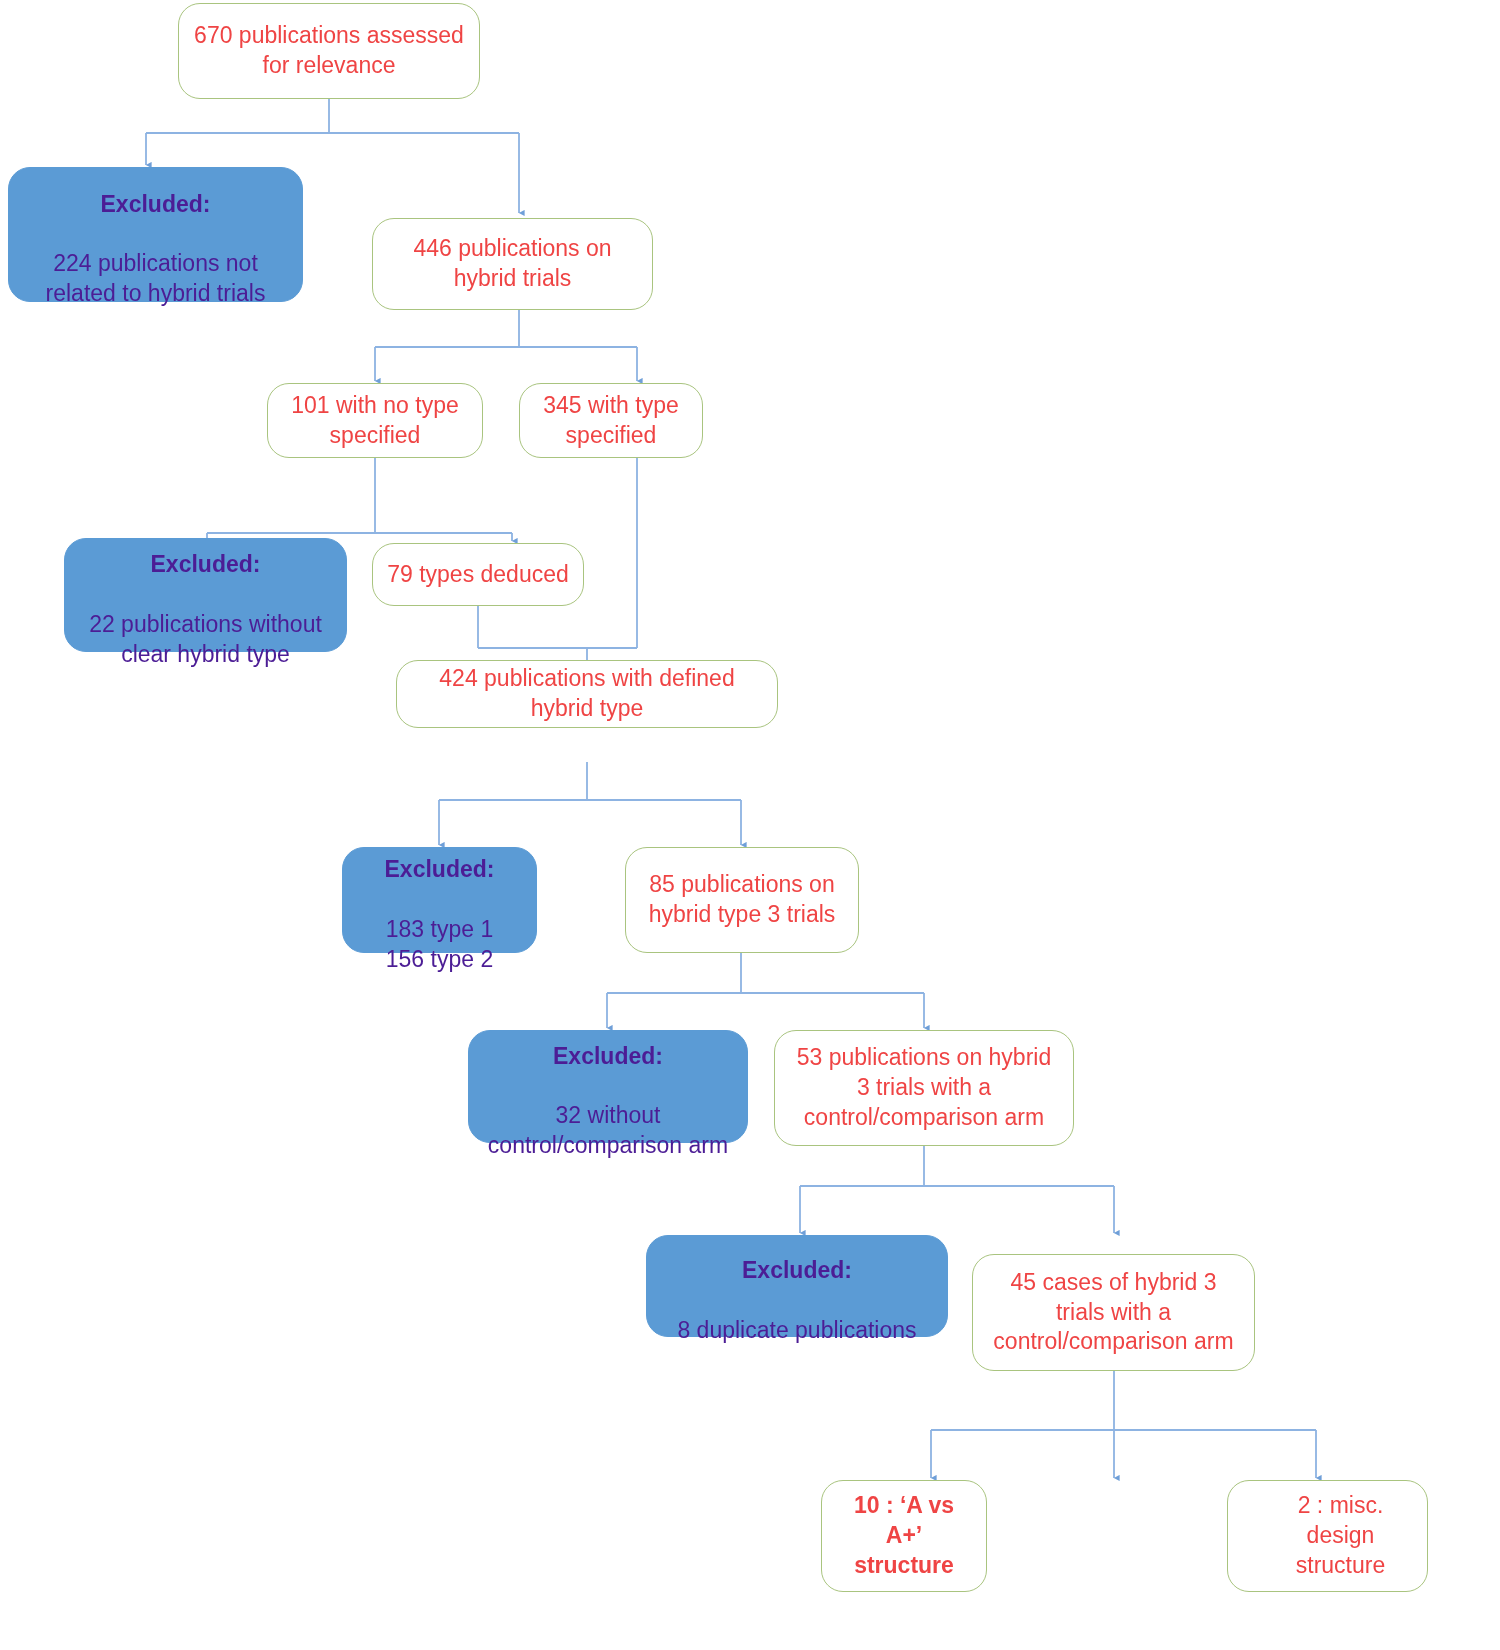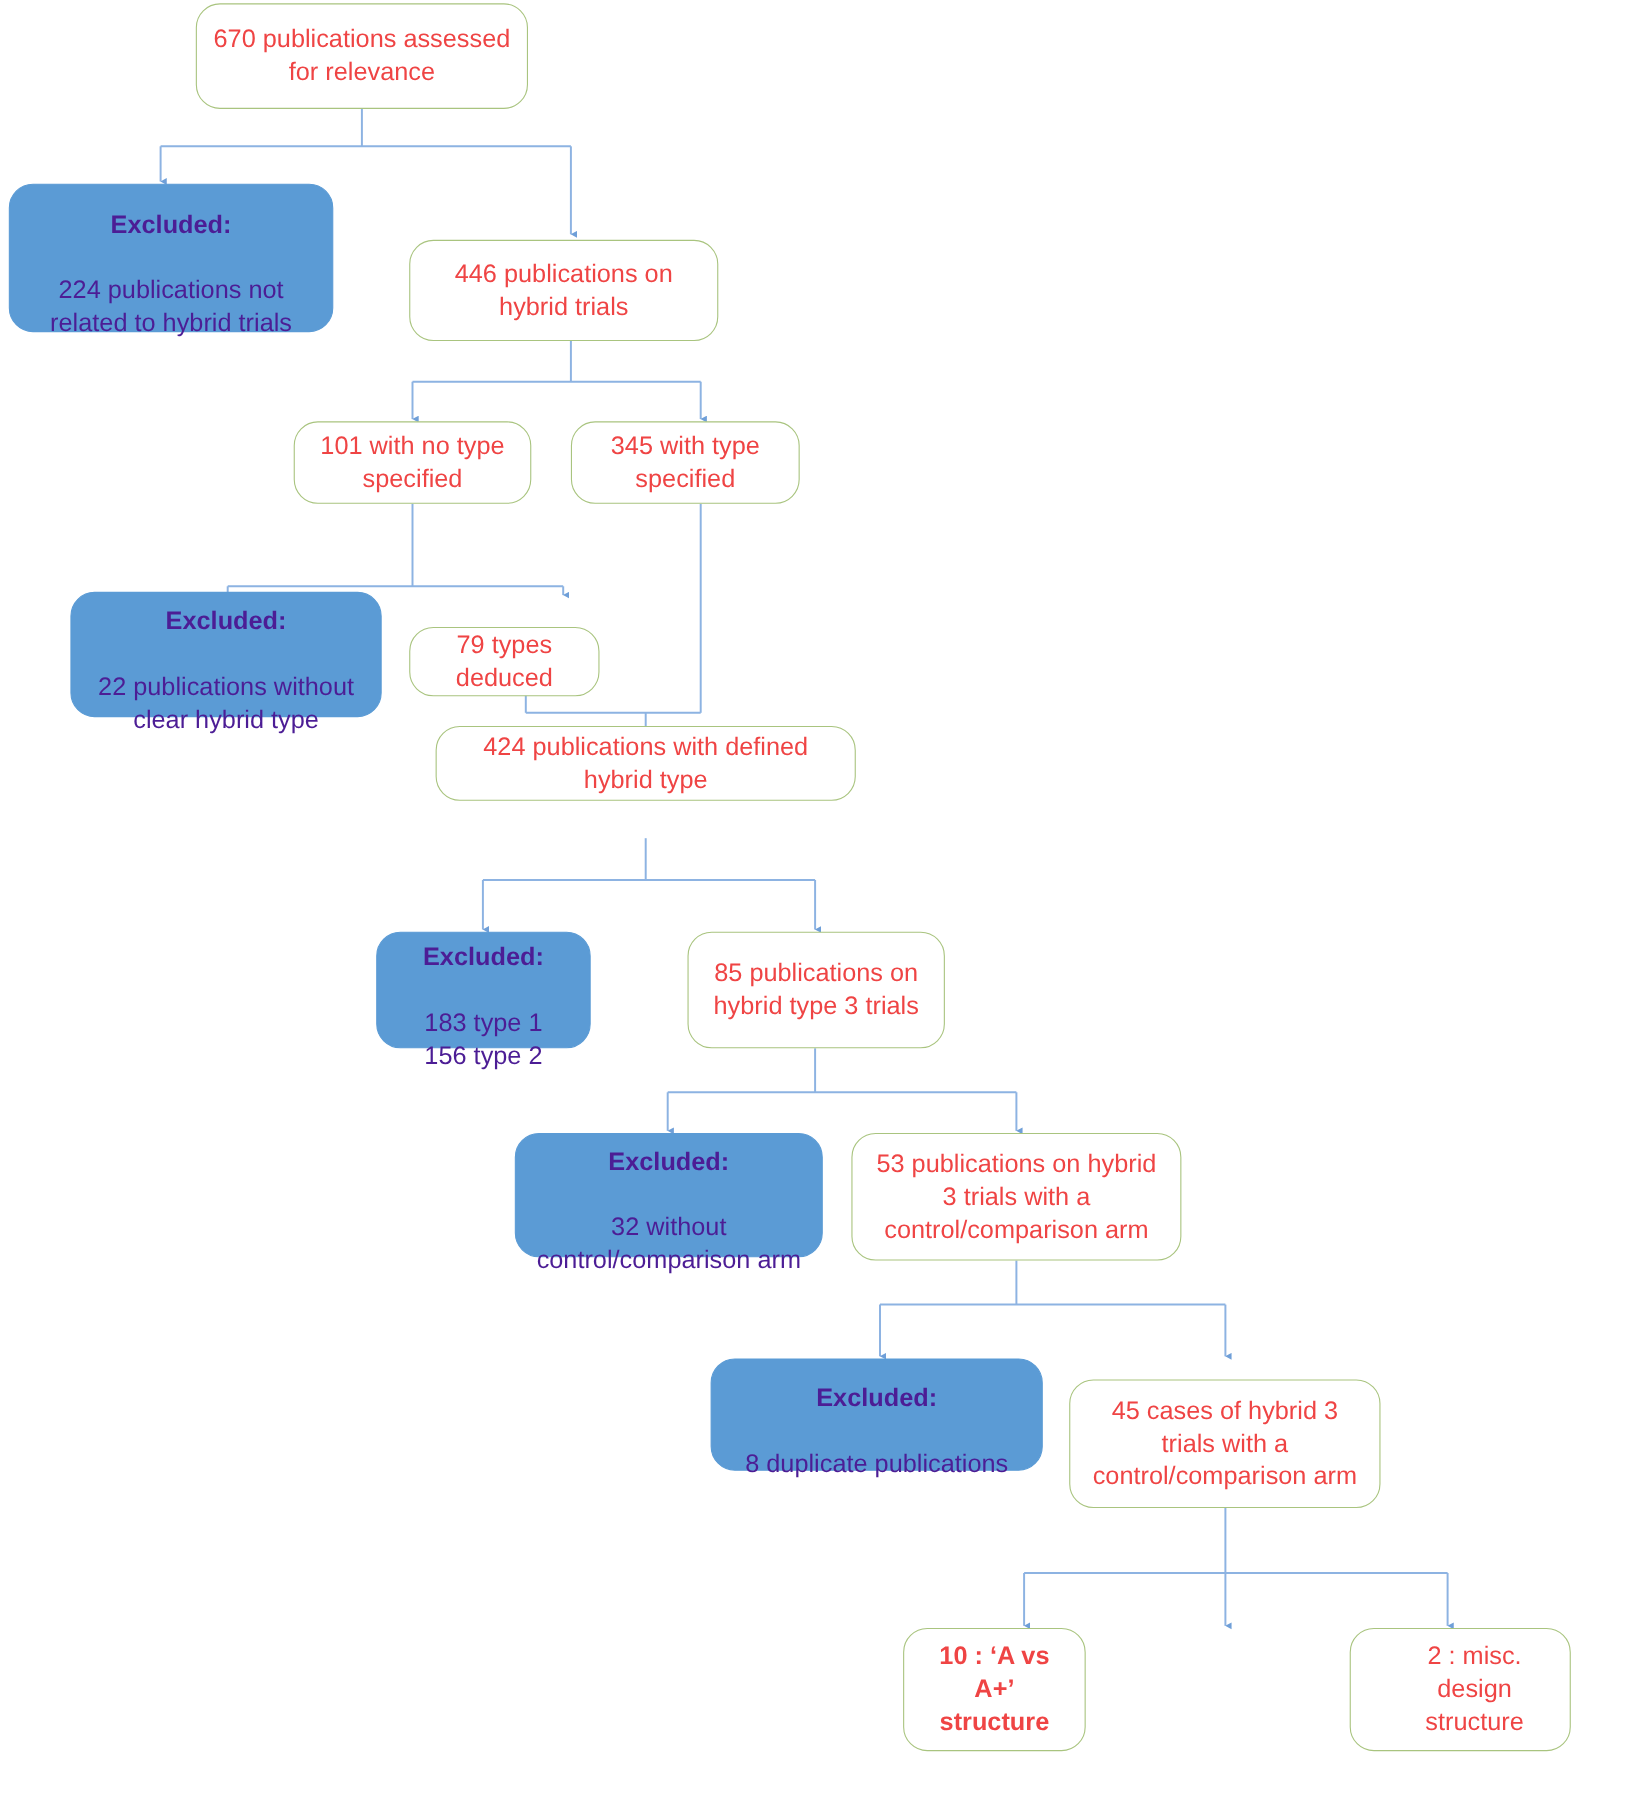--- a/index.html
+++ b/index.html
@@ -128,32 +128,32 @@
   </div>
 
   <div class="node node-green" style="left:372px; top:218px; width:281px; height:92px;">
     <span class="node-inner">446 publications on hybrid trials</span>
   </div>
 
   <div class="node node-green" style="left:267px; top:383px; width:216px; height:75px;">
     <span class="node-inner">101 with no type specified</span>
   </div>
 
-  <div class="node node-green" style="left:519px; top:383px; width:208px; height:75px;text-align:center;">
+  <div class="node node-green" style="left:519px; top:383px; width:184px; height:75px;text-align:center;">
     <span class="node-inner">345 with type specified</span>
   </div>
 
   <div class="node node-blue" style="left:64px; top:538px; width:283px; height:114px;">
     <span class="node-inner">
       <span class="excl-head">Excluded:</span>
       <span>22 publications without clear hybrid type</span>
     </span>
   </div>
 
-  <div class="node node-green" style="left:372px; top:570px; width:173px; height:63px;align-items:center;">
+  <div class="node node-green" style="left:372px; top:543px; width:212px; height:63px;align-items:center;">
     <span class="node-inner">79 types deduced</span>
   </div>
 
   <div class="node node-green" style="left:396px; top:660px; width:382px; height:68px;">
     <span class="node-inner">424 publications with defined hybrid type</span>
   </div>
 
   <div class="node node-blue" style="left:342px; top:847px; width:195px; height:106px;">
     <span class="node-inner">
       <span class="excl-head">Excluded:</span>

